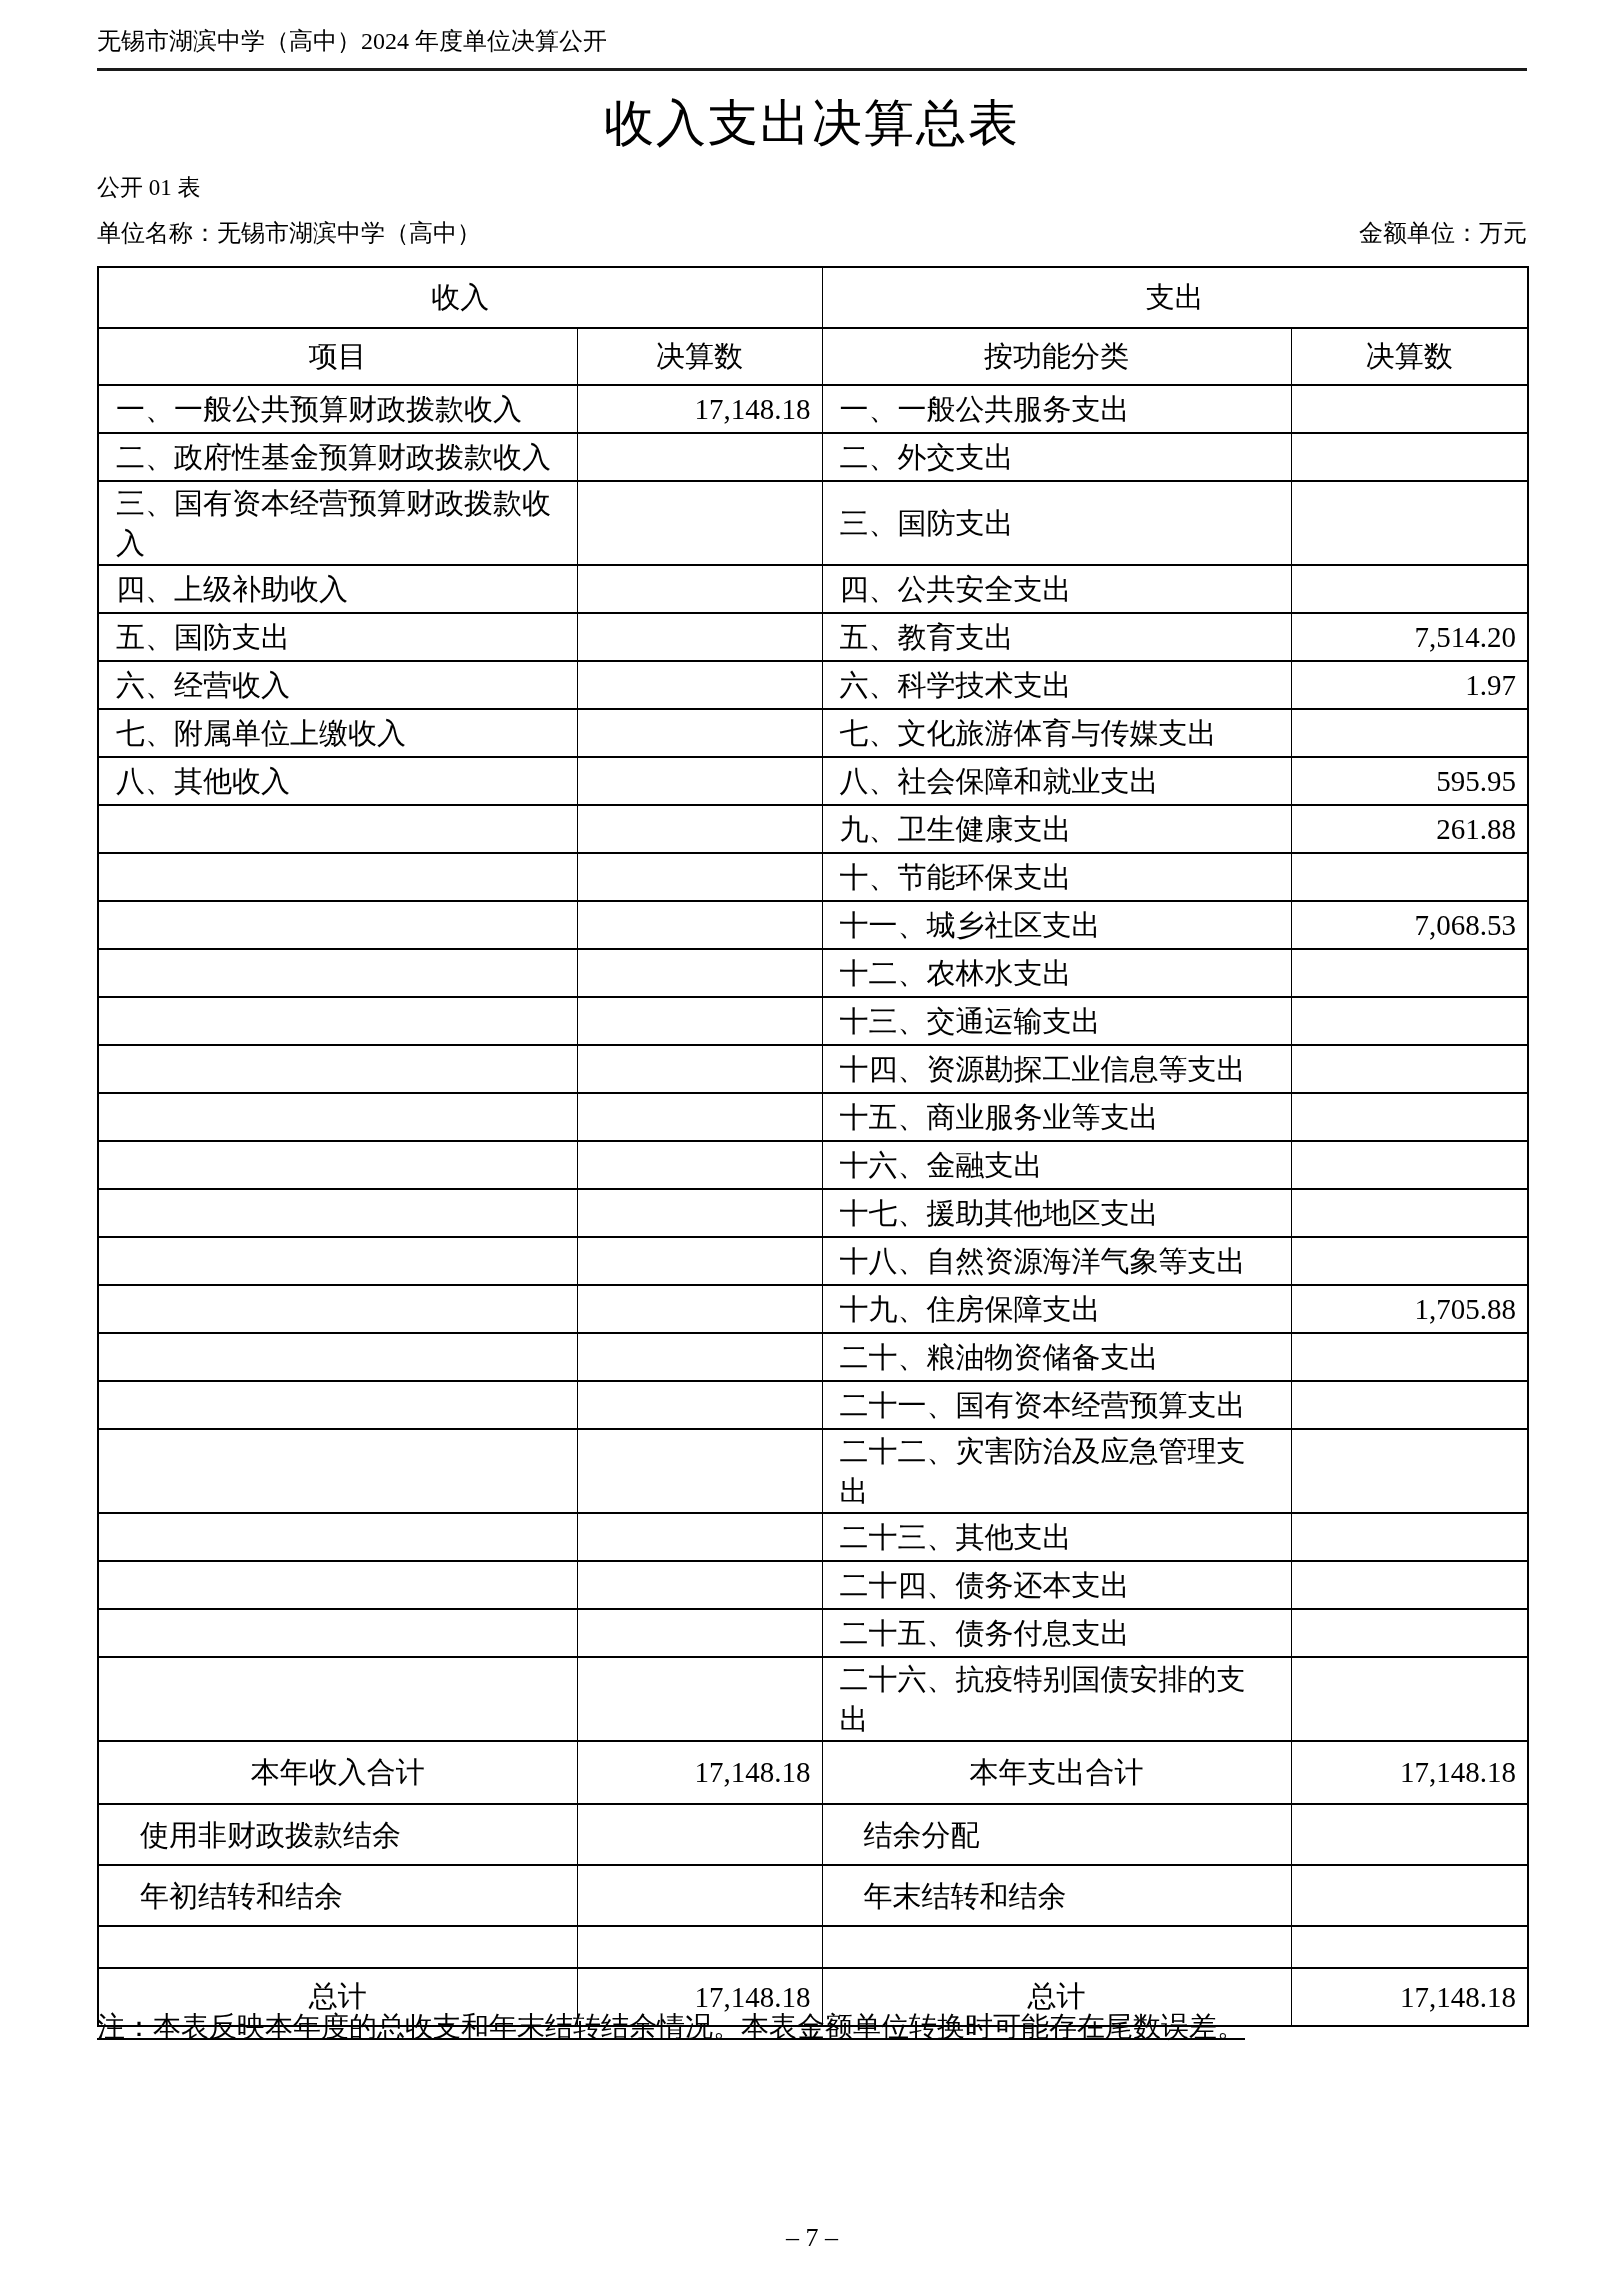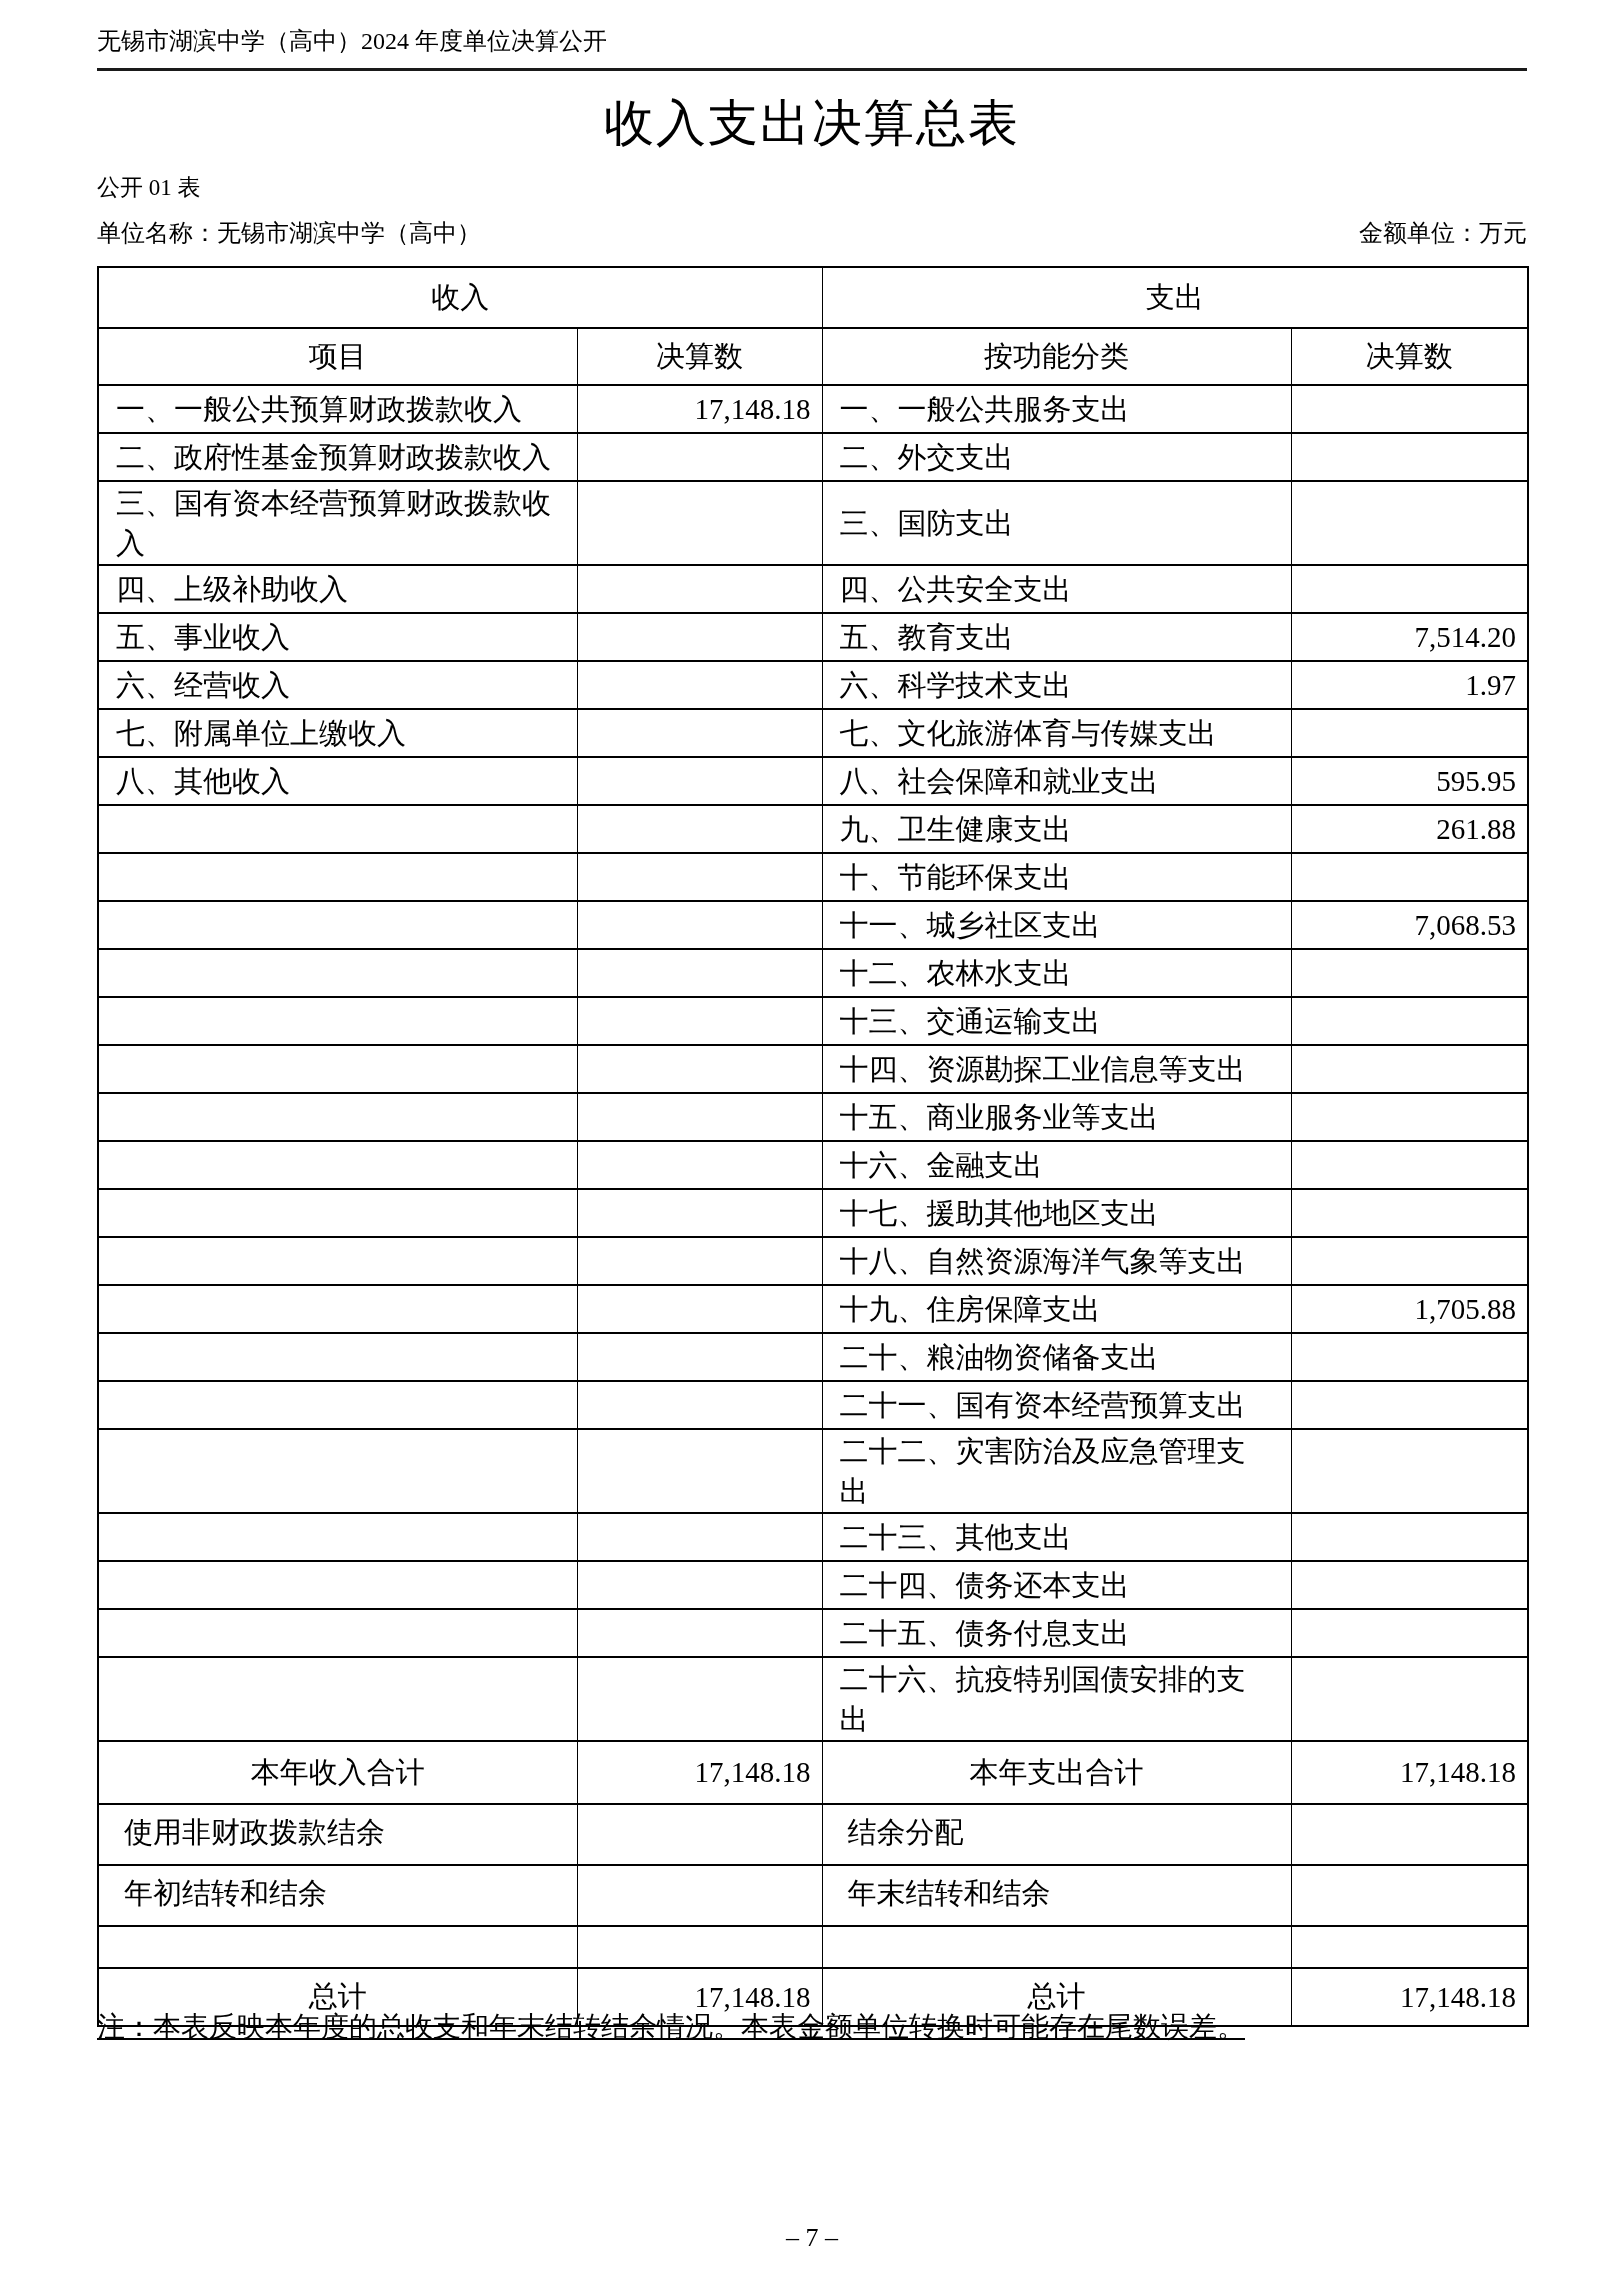--- a/index.html
+++ b/index.html
@@ -58,21 +58,21 @@
   .fin-table th{text-align:center;}
   .h-group{height:61px;margin-left:25px;}
   .h-cols{height:57px;padding-left:20px;}
   .r{height:48px;}
   .r-tall{height:80px;}
   .r-subtotal{height:63px;}
   .r-carry{height:61px;}
   .r-blank{height:42px;}
   .r-total{height:58px;}
   .c-item{text-align:left;padding-left:17px;white-space:pre-line;line-height:1.38;}
-  .c-indent{padding-left:25px;font-family:Liberation Mono, monospace;}
+  .c-indent{padding-left:41px;}
   .c-num{text-align:right;padding-right:11px;}
   .c-center{text-align:center;}
   .bold{font-weight:bold;}
 
   .note{
     top:2008px;
     font-size:28px;
     text-decoration:underline;
   }
   .page-number{
@@ -135,21 +135,21 @@
           <td class="c-item">三、国防支出</td>
           <td class="c-num"></td>
         </tr>
         <tr class="r">
           <td class="c-item">四、上级补助收入</td>
           <td class="c-num"></td>
           <td class="c-item">四、公共安全支出</td>
           <td class="c-num"></td>
         </tr>
         <tr class="r">
-          <td class="c-item">五、事业收入</td>
+          <td class="c-item">五、国防支出</td>
           <td class="c-num"></td>
           <td class="c-item">五、教育支出</td>
           <td class="c-num">7,514.20</td>
         </tr>
         <tr class="r">
           <td class="c-item">六、经营收入</td>
           <td class="c-num"></td>
           <td class="c-item">六、科学技术支出</td>
           <td class="c-num">1.97</td>
         </tr>

